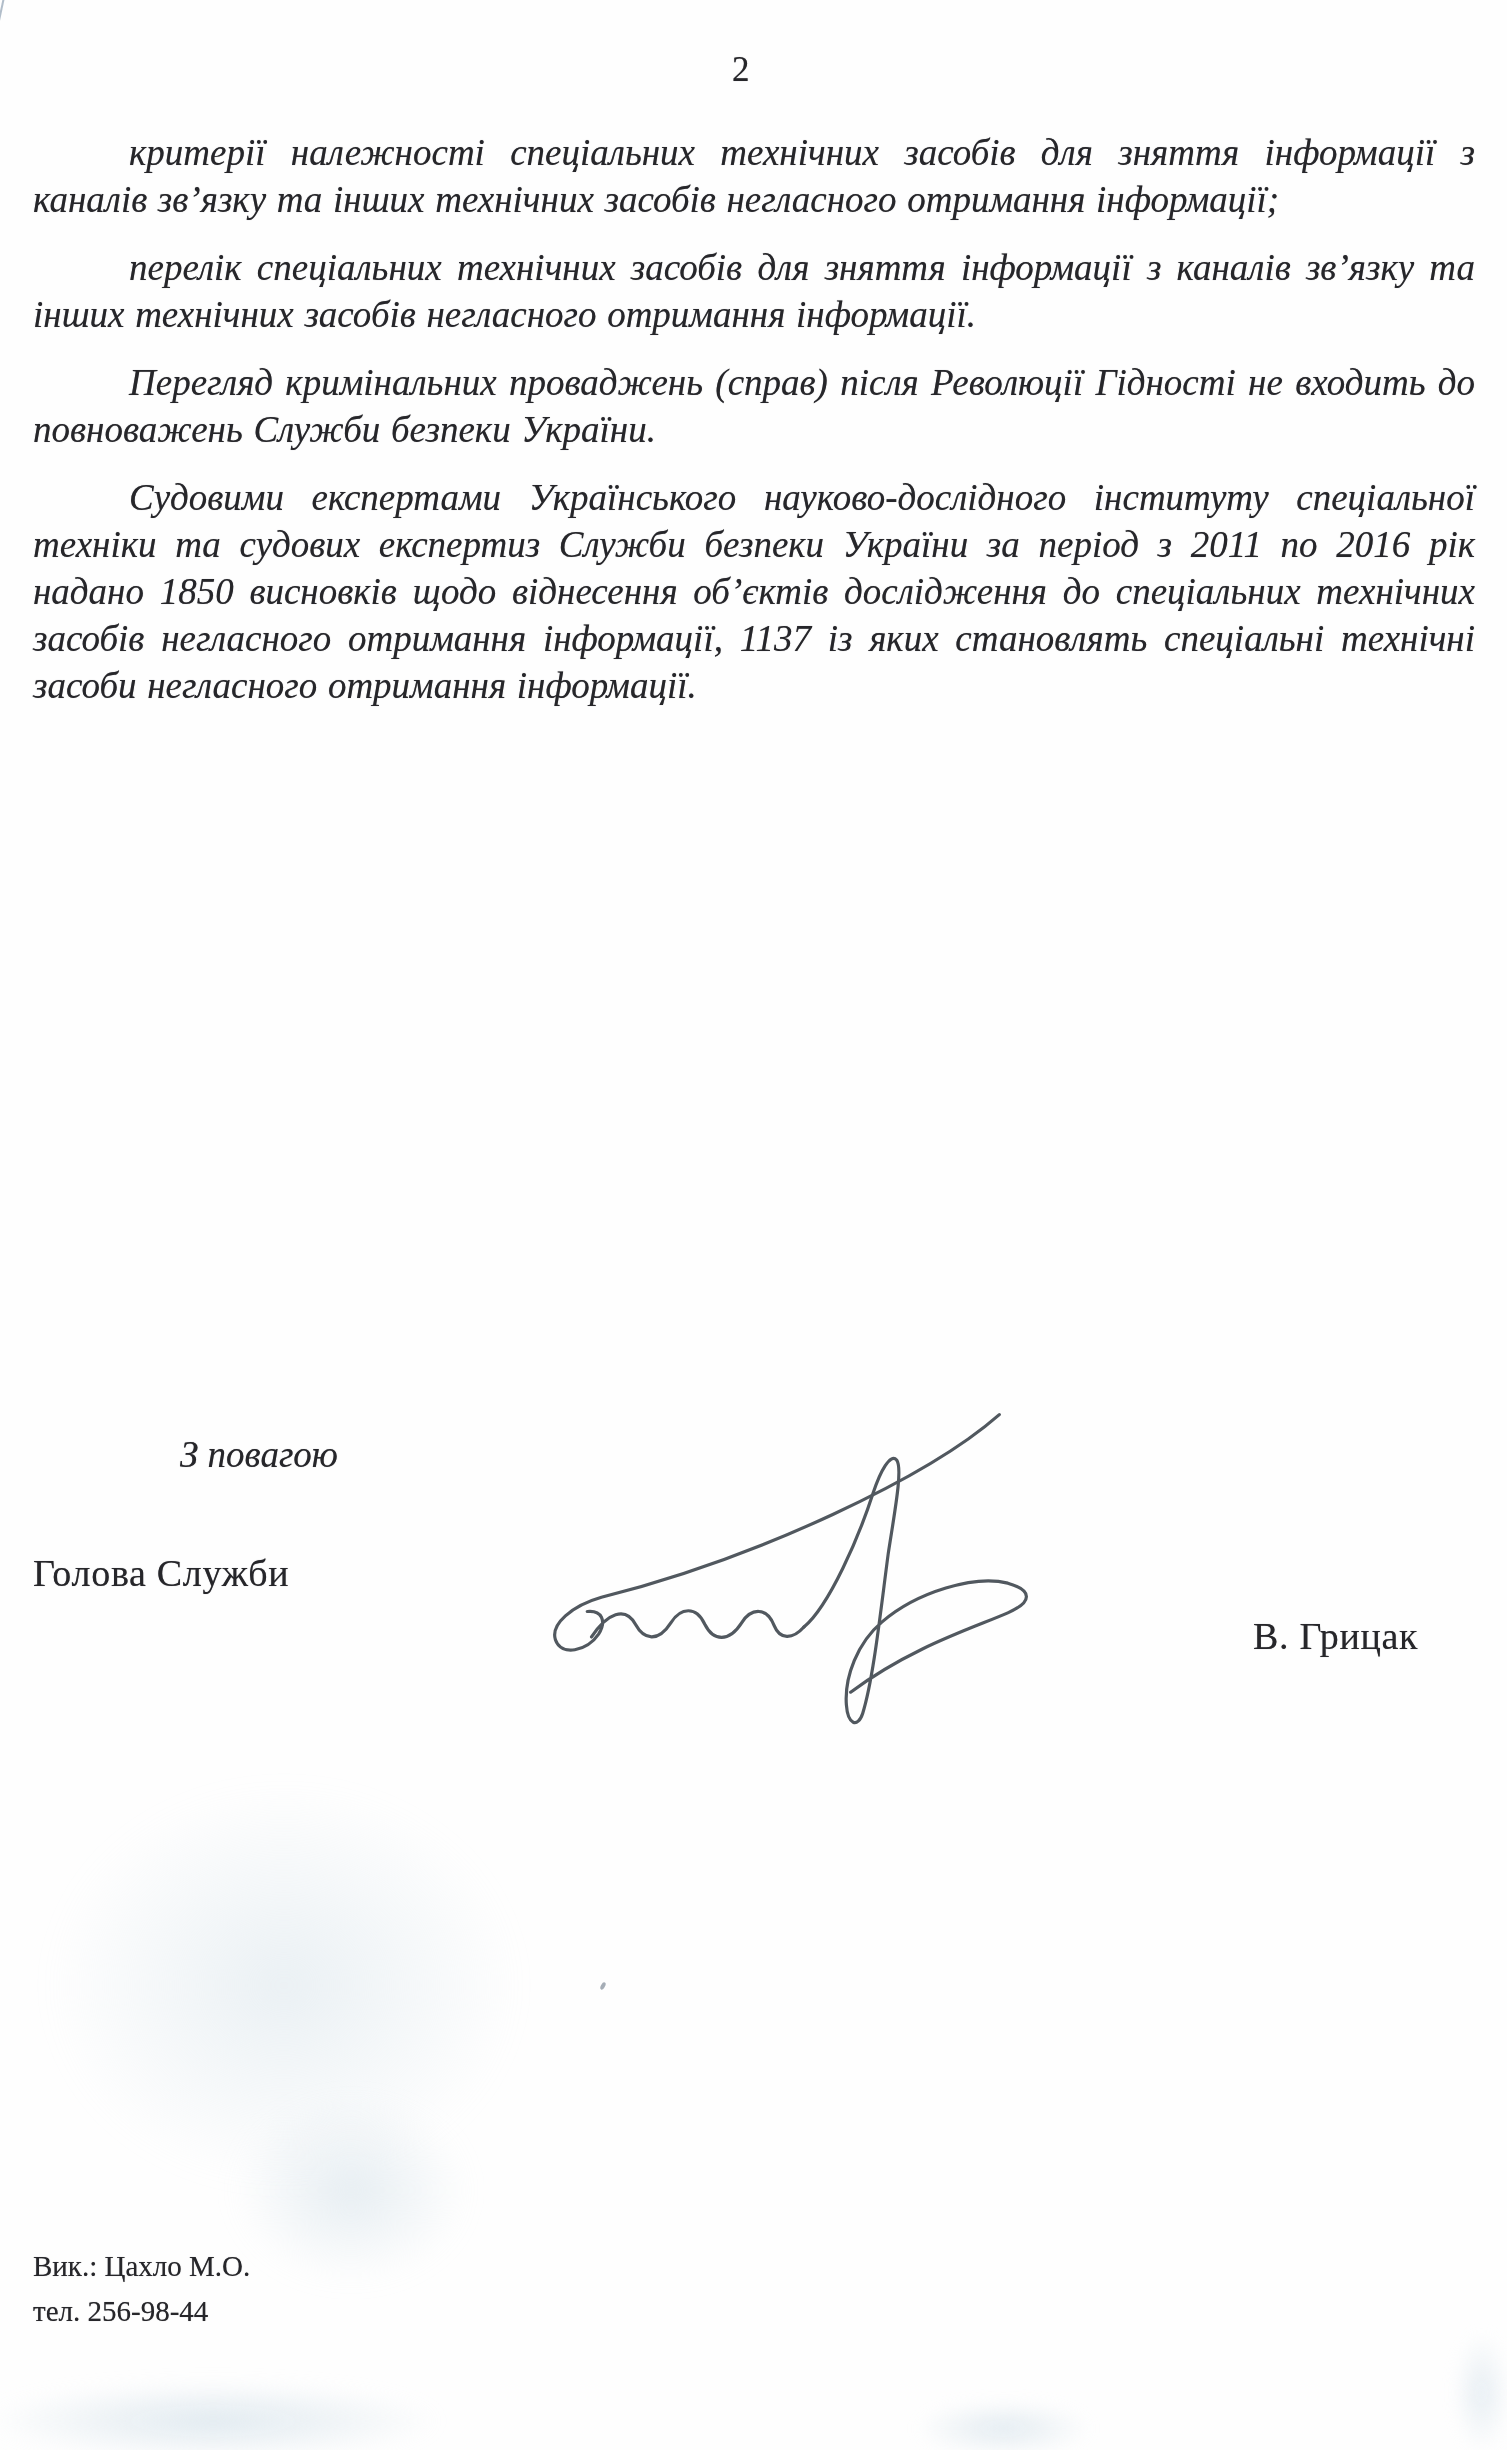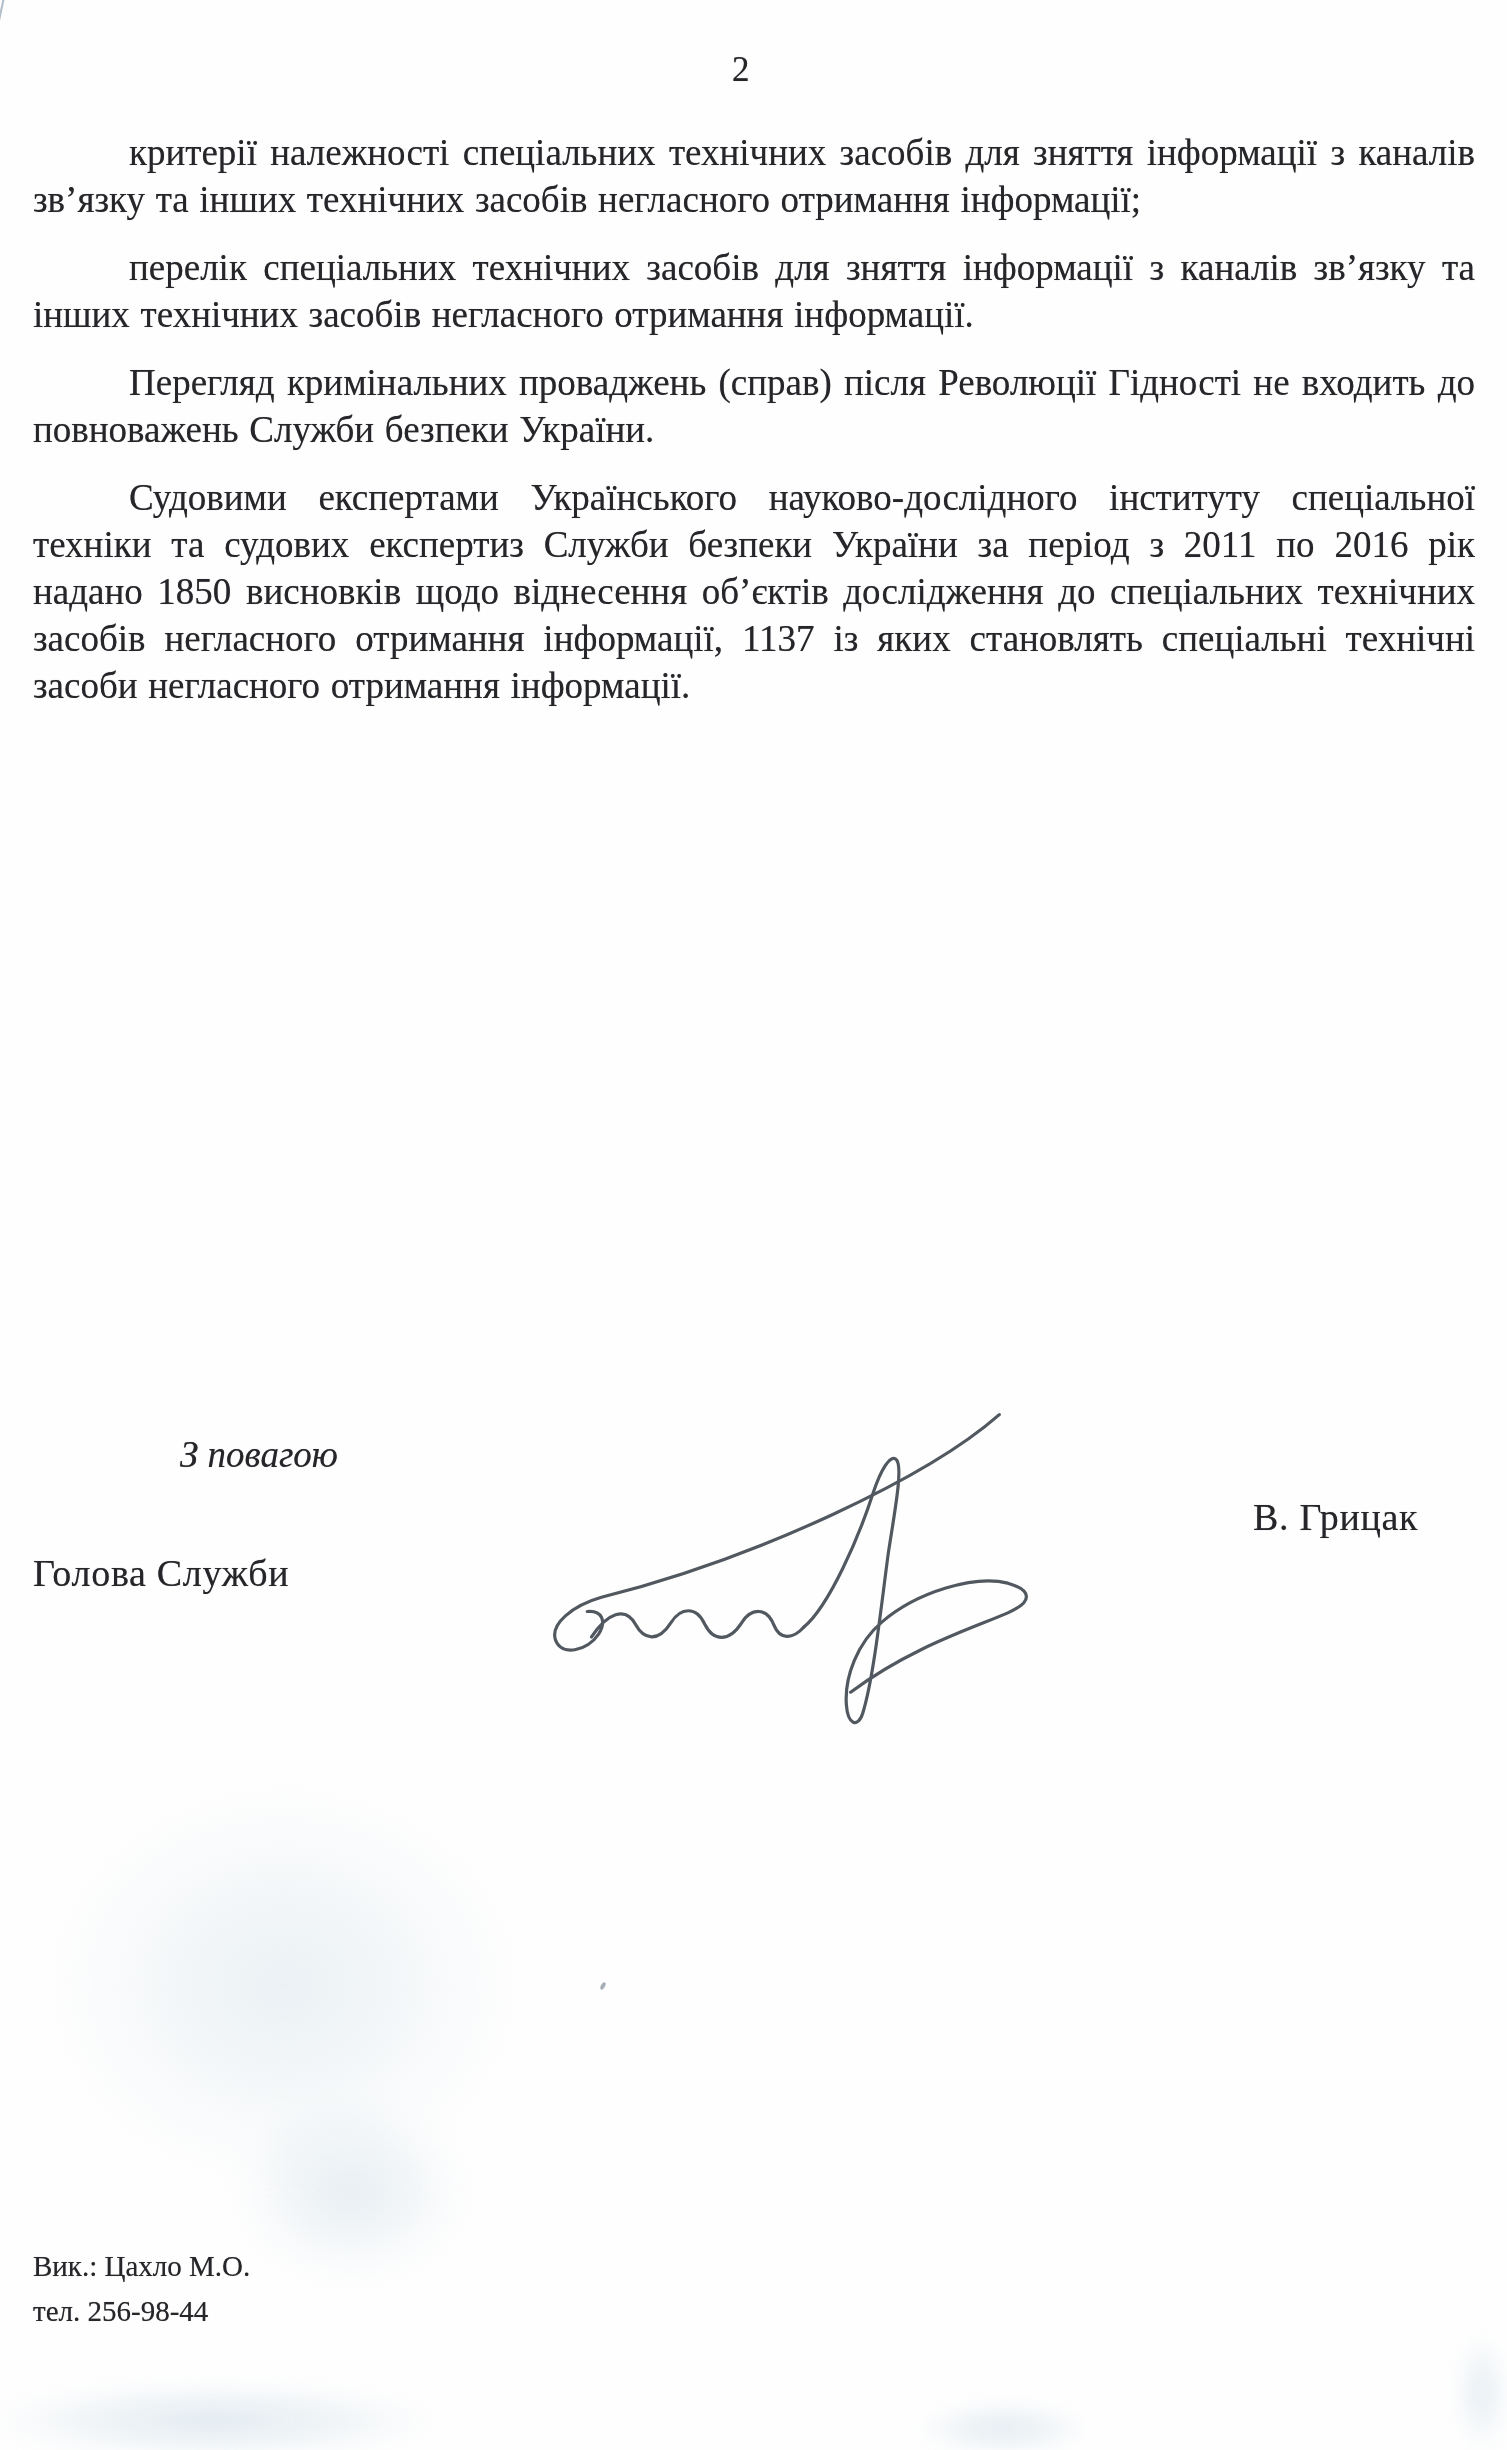--- a/index.html
+++ b/index.html
@@ -28,20 +28,21 @@
     left: 732px;
     font-size: 35px;
     line-height: 1;
   }
   
   .content {
     position: absolute;
     top: 129px;
     left: 33px;
     width: 1442px;
+    font-style: italic;
   }
   .content p {
     margin: 0 0 21px 0;
     font-size: 37px;
     line-height: 47px;
     text-align: justify;
     text-indent: 96px;
     word-spacing: 1.4px;
   }
   
@@ -56,21 +57,21 @@
   .signer-title {
     position: absolute;
     top: 1551px;
     left: 33px;
     font-size: 38px;
     letter-spacing: 0.7px;
     font-family: Liberation Serif, serif;
   }
   .signer-name {
     position: absolute;
-    top: 1495px;
+    top: 1614px;
     left: 1253px;
     font-size: 38px;
     letter-spacing: 0.7px;
   }
   .signature-svg {
     position: absolute;
     top: 1409px;
     left: 546px;
     width: 496px;
     height: 320px;

